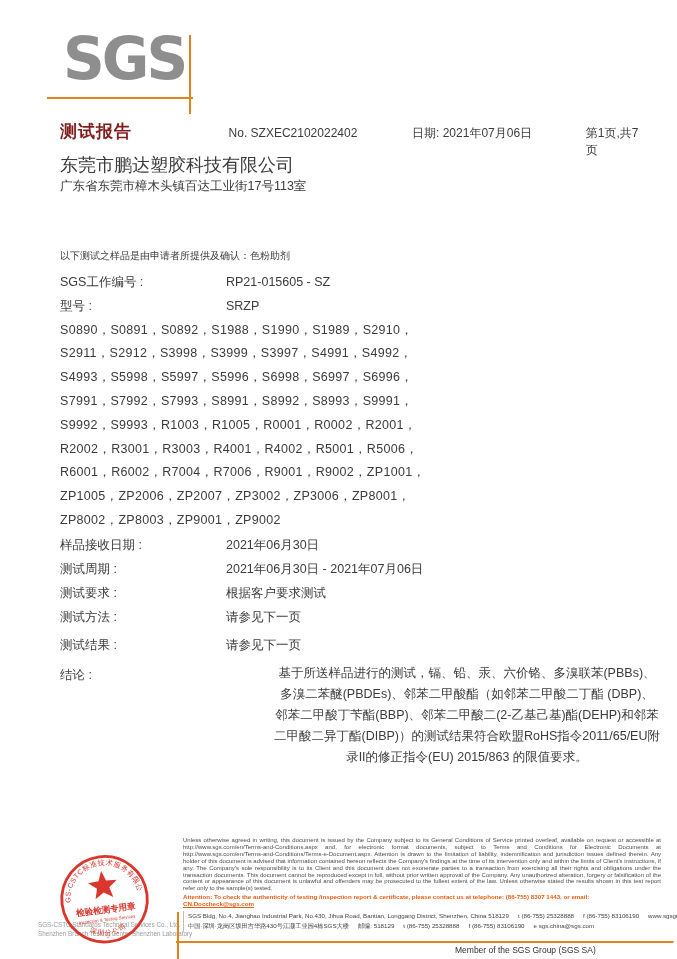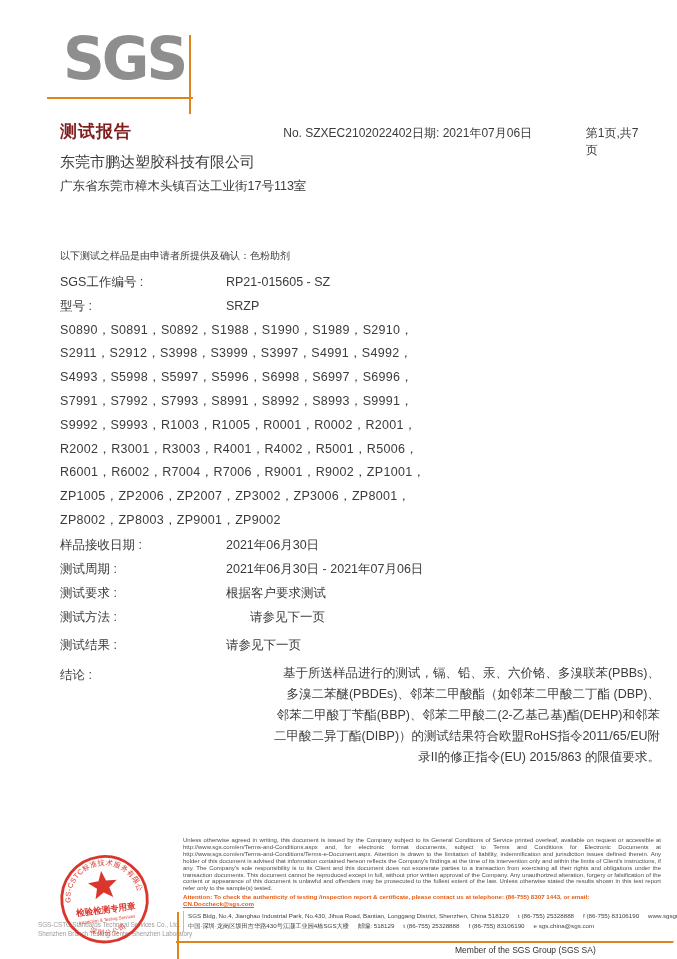--- a/index.html
+++ b/index.html
@@ -14,38 +14,38 @@
     font-size:58px; font-weight:bold; color:#8e8e8e;
     letter-spacing:-3px; line-height:70px;
     font-family:"DejaVu Sans","Liberation Sans",sans-serif;
   }
   .logo-hline { position:absolute; left:47px; top:97px; width:146px; height:2px; background:#e0831a; }
   .logo-vline { position:absolute; left:189px; top:35px; width:2px; height:79px; background:#e0831a; }
 
   
   .title-row { position:absolute; left:60px; top:120px; width:590px; display:flex; align-items:baseline; }
   .report-title { width:170px; font-size:17px; font-weight:bold; color:#7f1d1d; letter-spacing:1px; }
-  .report-no    { width:185px; font-size:12px; color:#3b3b3b;text-align:right; }
+  .report-no    { width:185px; font-size:12px; color:#3b3b3b; }
   .report-date  { width:143px; font-size:12px; color:#3b3b3b; }
   .report-page  { font-size:12px; color:#3b3b3b;margin-left:32px; }
 
-  .company-name { position:absolute; left:60px; top:153px; font-size:15px; color:#3b3b3b; }
+  .company-name { position:absolute; left:60px; top:153px; font-size:18px; color:#3b3b3b; }
   .company-addr { position:absolute; left:60px; top:178px; font-size:12.5px; color:#3b3b3b; }
 
   
   .intro { position:absolute; left:60px; top:249px; font-size:10px; color:#3b3b3b; }
   .fields { position:absolute; left:60px; top:270px; width:600px; }
   .field-row { display:flex; font-size:12.5px; line-height:24.3px; color:#3b3b3b; }
   .field-label { width:166px; flex-shrink:0; }
   .field-value { flex:1; }
   .value-line { line-height:23.8px; letter-spacing:0.3px; }
-  .field-row.test-method  { line-height:22.5px;gap:24px; }
+  .field-row.test-method  { line-height:22.5px; }
   .field-row.test-result  { margin-top:5px; }
   .field-row.conclusion   { margin-top:6px; }
-  .field-row.conclusion .field-value { line-height:20.8px; text-align:right;margin-left:48px; }
+  .field-row.conclusion .field-value { line-height:20.8px; text-align:center;margin-left:48px; }
 
   
   .footer-right { position:absolute; left:183px; top:837px; width:478px; }
   .fineprint { font-size:6px; line-height:6.9px; color:#4c4c4c; text-align:justify; }
   .attention { margin-top:1px; font-size:6.2px; line-height:7.2px; color:#e55c13; font-weight:bold; }
   .attention .email { text-decoration:underline; cursor:pointer; }
   .addresses { margin-top:3px; border-left:1px solid #bdbdbd; padding-left:4px; }
   .addr-line { display:flex; gap:9px; font-size:6.2px; line-height:10.5px; color:#3f3f3f; white-space:nowrap; }
   .addr-seg.link { cursor:pointer; }
 

